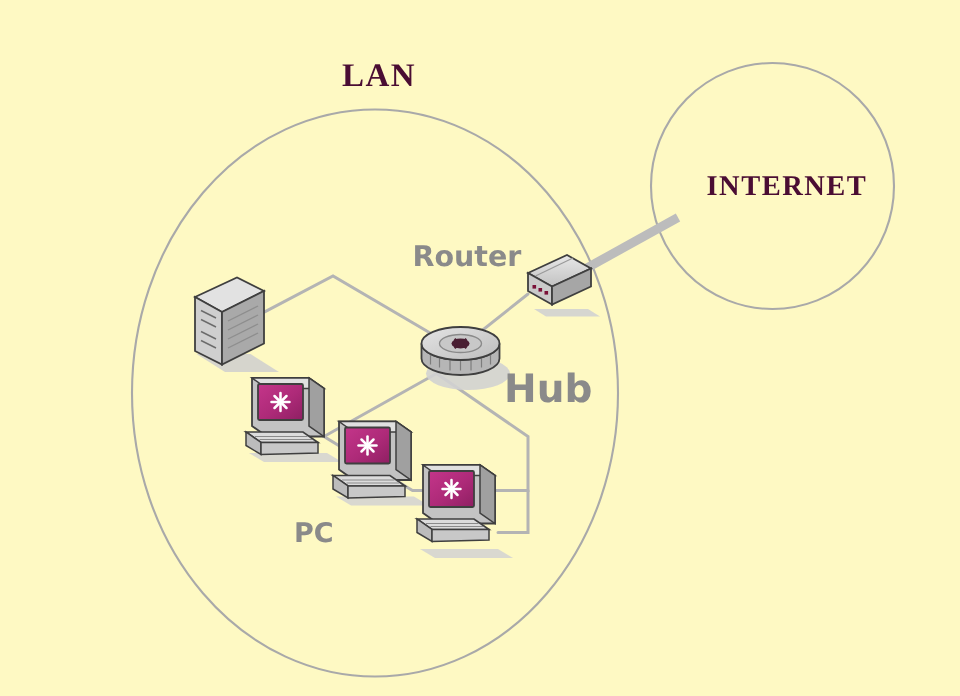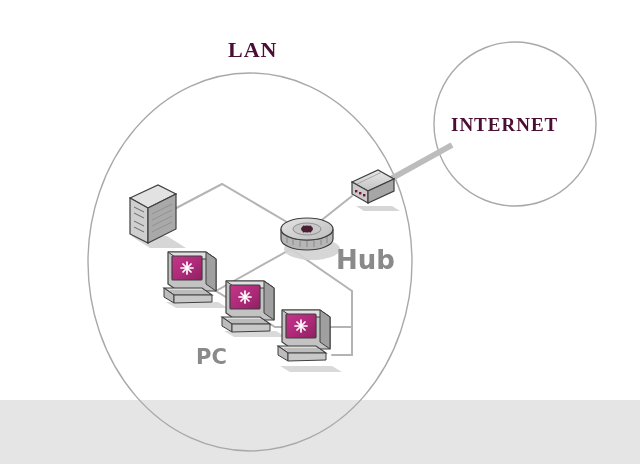--- a/index.html
+++ b/index.html
@@ -9,22 +9,22 @@
   }
   body {
     width: 640px;
     height: 464px;
     overflow: hidden;
     font-family: "Liberation Sans", sans-serif;
   }
   #diagram-root {
     position: relative;
     width: 640px;
-    height: 400px;
-    background: #ffffff;
+    height: 464px;
+    background: #fef9c3;
   }
   #diagram-svg {
     position: absolute;
     left: 0;
     top: 0;
     width: 640px;
     height: 464px;
   }
   .lbl {
     position: absolute;
@@ -36,21 +36,21 @@
     font-weight: bold;
     color: #4a0d33;
     letter-spacing: 1px;
   }
   #label-lan {
     left: 228px;
     top: 37px;
     font-size: 22px;
   }
   #label-internet {
-    left: 451px;
+    left: 471px;
     top: 114px;
     font-size: 19px;
   }
   .lbl-device {
     font-family: "DejaVu Sans", sans-serif;
     font-weight: bold;
     color: #8a8a8a;
   }
   #label-router {
     left: 275px;
@@ -58,21 +58,21 @@
     font-size: 19px;
   }
   #label-hub {
     left: 336px;
     top: 245px;
     font-size: 26px;
   }
   #label-pc {
     left: 196px;
     top: 345px;
-    font-size: 21px;
+    font-size: 18px;
   }
 </style>
 </head>
 <body>
 
 <div id="diagram-root">
 
   <svg id="diagram-svg" viewBox="0 0 640 464">
     <defs>
       <linearGradient id="gradScreen" x1="0" y1="0" x2="1" y2="1">
@@ -245,18 +245,19 @@
         <line x1="284" y1="349" x2="319" y2="349"></line>
         <line x1="287" y1="351" x2="322" y2="351"></line>
       </g>
     </g>
   </svg>
 
   <div class="lbl lbl-zone" id="label-lan">LAN</div>
 
   <div class="lbl lbl-zone" id="label-internet">INTERNET</div>
 
+  <div class="lbl lbl-device" id="label-router">Router</div>
 
   <div class="lbl lbl-device" id="label-hub">Hub</div>
 
   <div class="lbl lbl-device" id="label-pc">PC</div>
 
 </div>
 
 </body></html>

